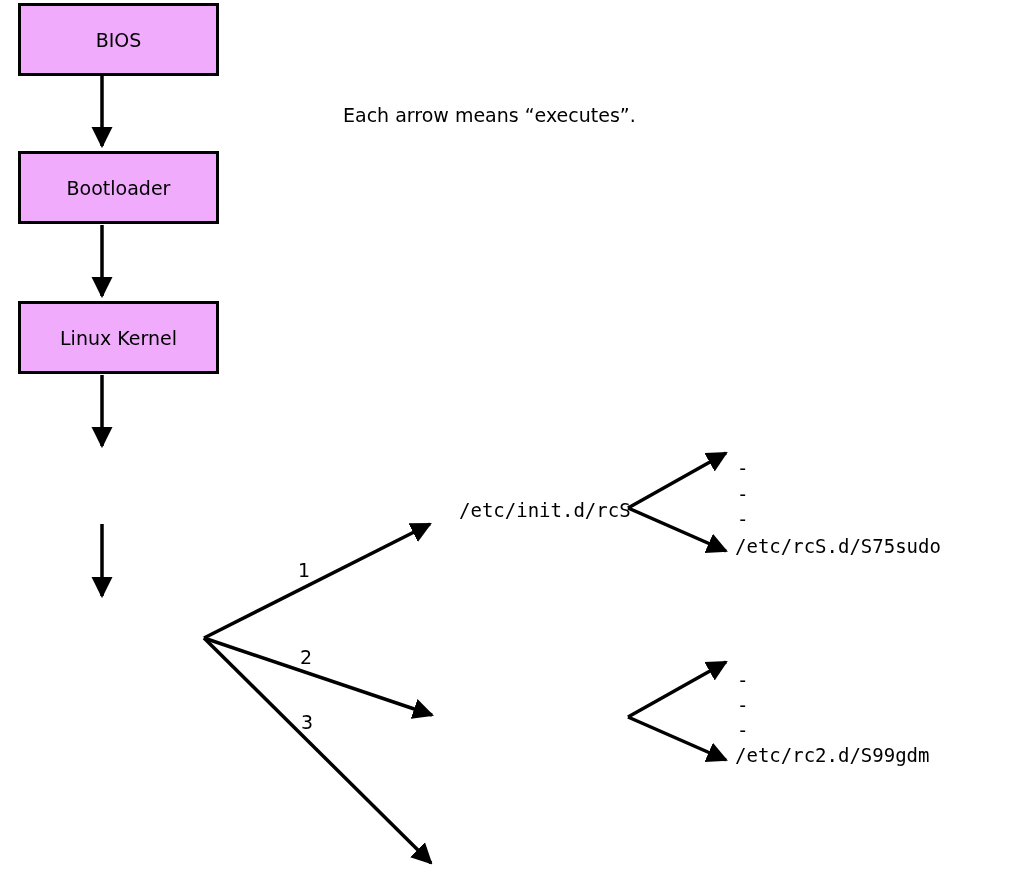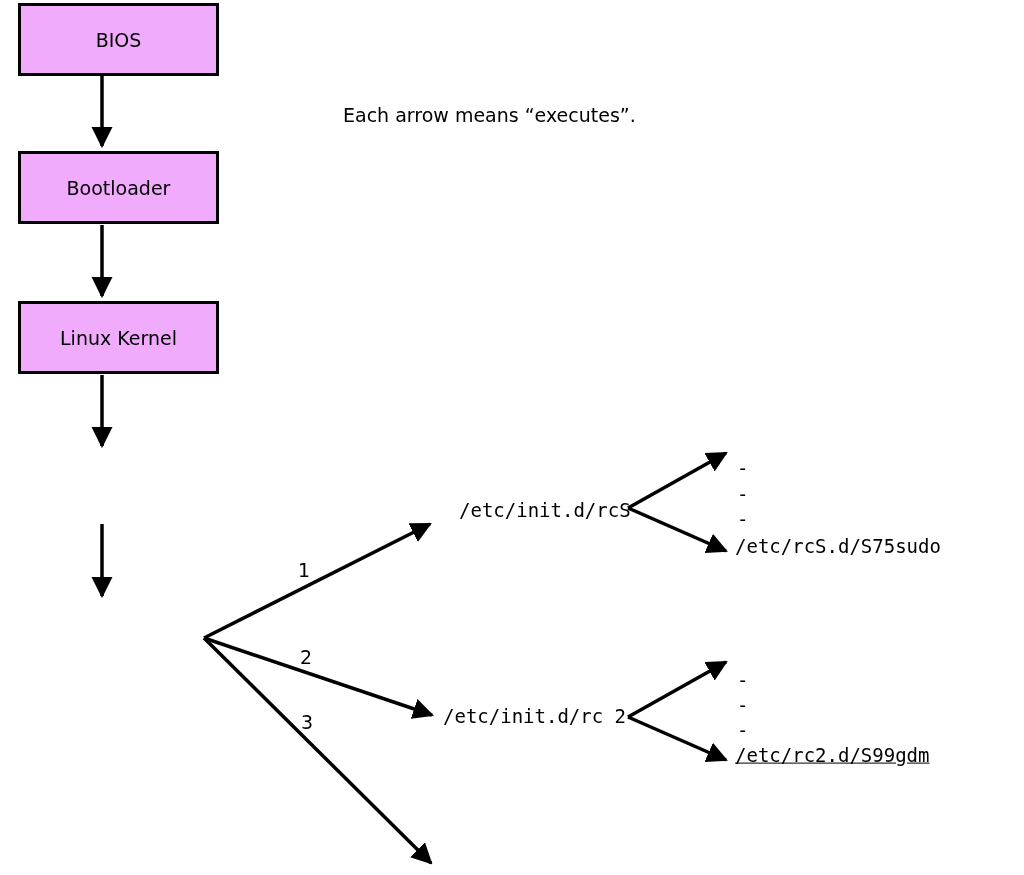--- a/index.html
+++ b/index.html
@@ -87,21 +87,20 @@
   <div class="num" style="left:304px; top:570px;">1</div>
   <div class="num" style="left:306px; top:657px;">2</div>
   <div class="num" style="left:307px; top:722px;">3</div>
 
   <div class="lbl mono" style="left:447px; top:510px;margin-left:12px;">/etc/init.d/rcS</div>
   <div class="lbl mono" style="left:737px; top:468px;">-</div>
   <div class="lbl mono" style="left:737px; top:494px;">-</div>
   <div class="lbl mono" style="left:737px; top:519px;">-</div>
   <div class="lbl mono" style="left:735px; top:546px;">/etc/rcS.d/S75sudo</div>
 
-  <div class="lbl mono" style="left:443px; top:716px;">/etc/init.d/rc 2</div>
   <div class="lbl mono" style="left:737px; top:680px;">-</div>
   <div class="lbl mono" style="left:737px; top:705px;">-</div>
   <div class="lbl mono" style="left:737px; top:730px;">-</div>
-  <div class="lbl mono" style="left:735px; top:755px;text-decoration:underline;">/etc/rc2.d/S99gdm</div>
+  <div class="lbl mono" style="left:735px; top:755px;">/etc/rc2.d/S99gdm</div>
 
   <div class="lbl mono" style="left:447px; top:864px;margin-top:28px;">getty</div>
 
 </div>
 
 </body></html>

